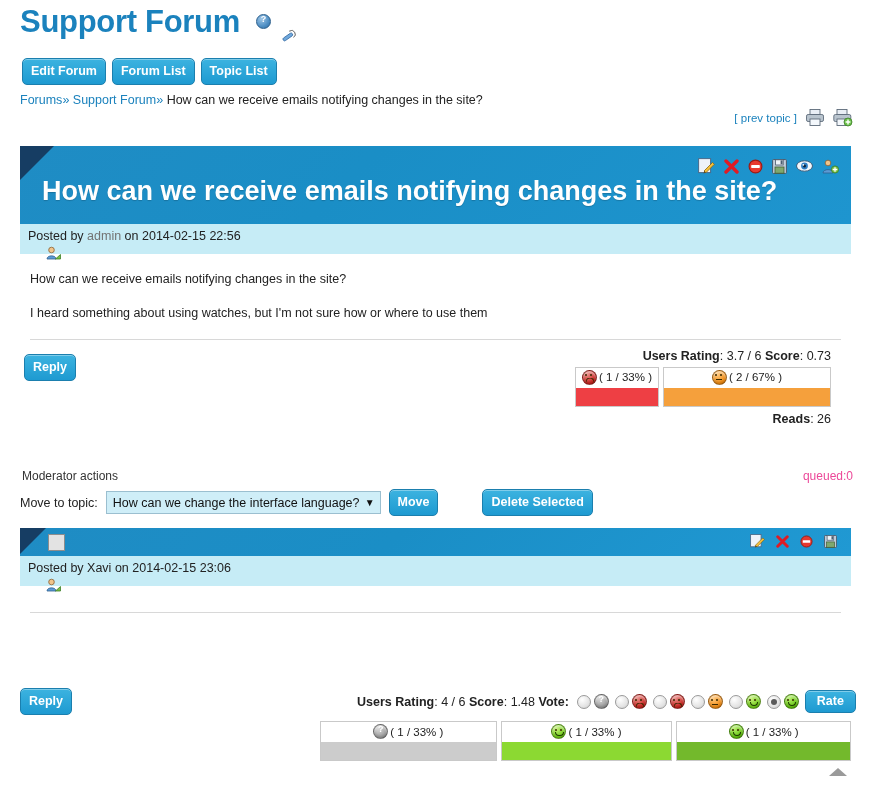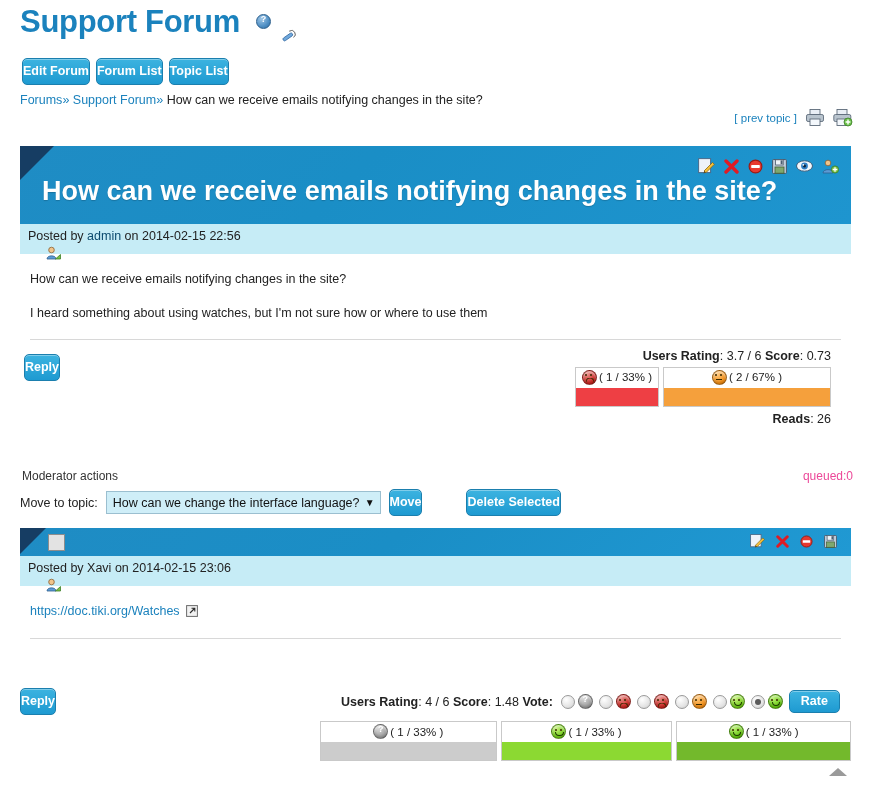--- a/index.html
+++ b/index.html
@@ -42,21 +42,21 @@
 
   
   .btn{
     display:inline-block;
     background:linear-gradient(#3cb3e0,#1e9ad1);
     border:1px solid #1b7fae;
     border-radius:5px;
     color:#ffffff;
     font-weight:bold;
     font-size:12.5px;
-    padding:5px 0 6px;
+    padding:5px 8px 6px;
     text-align:center;
     box-shadow:inset 0 1px 0 rgba(255,255,255,.35);
     cursor:pointer;
     white-space:nowrap;
   }
   .btnrow{position:absolute;left:22px;top:58px;}
   .btnrow .btn{margin-right:6px;}
 
   
   .breadcrumb{
@@ -101,21 +101,21 @@
     display:flex;align-items:center;gap:9px;
   }
   .posted-bar{
     background:#c6ecf6;
     padding:5px 8px 4px 8px;
     font-size:12.5px;color:#222;
     height:30px;
     box-sizing:border-box;
     position:relative;
   }
-  .posted-bar a{color:#0c4a6e;text-decoration:none;}
+  .posted-bar a{color:#737373;text-decoration:none;}
   .posted-avatar{position:absolute;left:26px;top:22px;}
 
   
   .post-body{
     padding:16px 10px 6px 10px;
     font-size:12.5px;color:#222;line-height:1.55;
   }
   .post-body p{margin:0 0 15px 0;}
   .post-body a{color:#1b82bd;text-decoration:none;}
 
@@ -427,29 +427,20 @@
       <span class="posted-avatar">
         <svg width="16" height="14" viewBox="0 0 16 14">
             <circle cx="5.5" cy="4" r="2.8" fill="#f0c48a" stroke="#8a6030" stroke-width="0.8"></circle>
             <path d="M1 13 C1 8.8 10 8.8 10 13 Z" fill="#5b9bd5" stroke="#2f5f8f" stroke-width="0.8"></path>
             <path d="M9.5 13 L14.5 8.5 L14.5 13 Z" fill="#7ac143" stroke="#3e7f28" stroke-width="0.8"></path>
           </svg>
       </span>
     </div>
 
     <div class="post-body">
-      <p>
-        <a href="#">https://doc.tiki.org/Watches</a>
-        <span style="display:inline-block;vertical-align:-2px;margin-left:3px;">
-          <svg width="12" height="12" viewBox="0 0 12 12">
-              <rect x="0.6" y="0.6" width="10.8" height="10.8" fill="#f2f2f2" stroke="#6b6b6b" stroke-width="1"></rect>
-              <path d="M4 8 L8.5 3.5 M5.5 3.2 H8.8 V6.5" stroke="#2b2b2b" stroke-width="1.1" fill="none"></path>
-            </svg>
-        </span>
-      </p>
       <hr class="thin">
     </div>
   </div>
 
   <div class="bottom-rate">
     <div class="br-row">
       <span class="btn">Reply</span>
       <span class="br-info">
         <b>Users Rating</b><span>:</span>
         <span>4 / 6</span>

